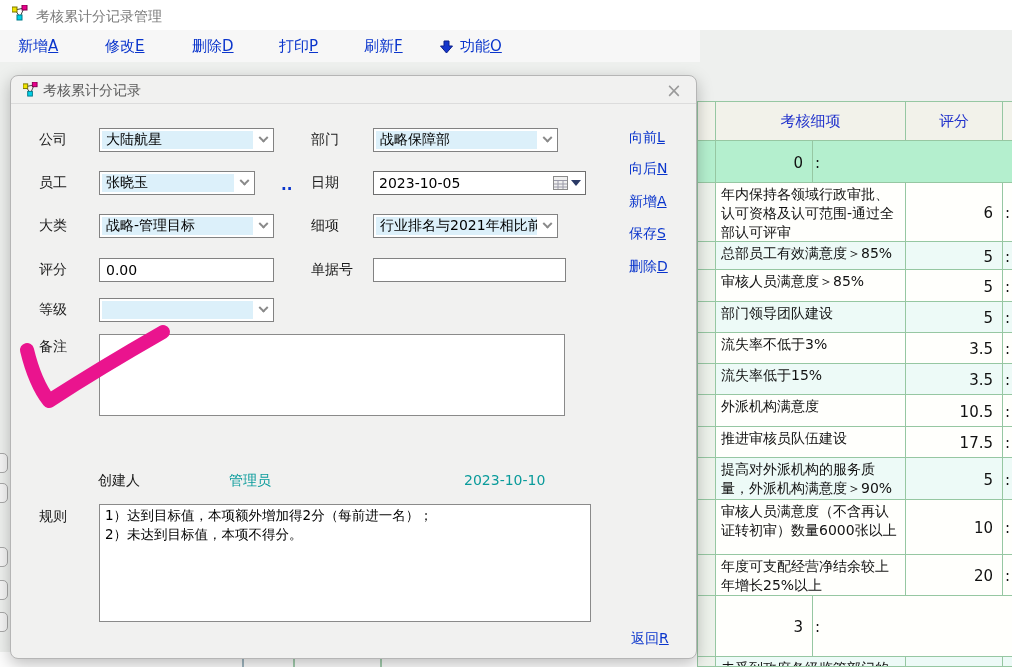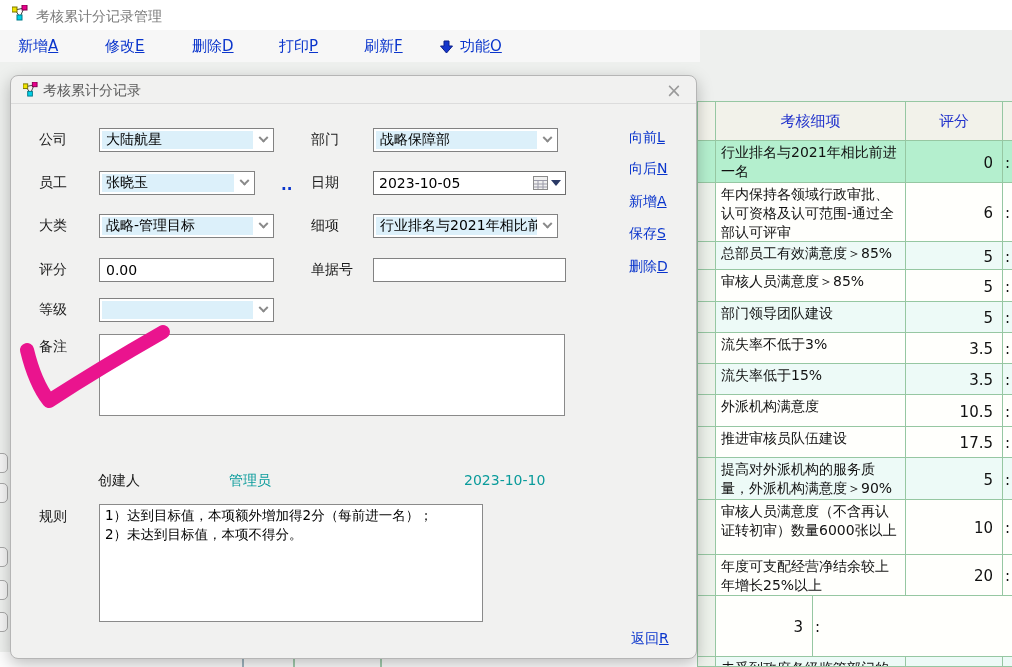--- a/index.html
+++ b/index.html
@@ -102,21 +102,20 @@
 
   <div class="bg-table" id="bgTable">
       <div class="trow head">
         <div class="cell c-hdr"></div>
         <div class="cell c-item">考核细项</div>
         <div class="cell c-score">评分</div>
         <div class="cell c-sliver"></div>
       </div>
       <div class="trow sel" style="height: 42px;">
         <div class="cell c-hdr"></div>
-        <div class="cell c-item">行业排名与2021年相比前进一名</div>
         <div class="cell c-score">0</div>
         <div class="cell c-sliver">:</div>
       </div>
       <div class="trow" style="height: 59px;">
         <div class="cell c-hdr"></div>
         <div class="cell c-item">年内保持各领域行政审批、认可资格及认可范围-通过全部认可评审</div>
         <div class="cell c-score">6</div>
         <div class="cell c-sliver">:</div>
       </div>
       <div class="trow cyan" style="height: 28px;">
@@ -233,21 +232,21 @@
 
     <span class="lbl" style="left:28px;top:98px">员工</span>
     <div class="combo" style="left:88px;top:95px;width:156px">
       <span class="combo-text">张晓玉</span>
       <span class="combo-arrow">
           <span class="chev"></span>
         </span>
     </div>
     <span class="browse-dots" style="left:270px;top:100px">..</span>
     <span class="lbl" style="left:300px;top:98px">日期</span>
-    <div class="datebox" style="left:362px;top:95px;width:193px">
+    <div class="datebox" style="left:362px;top:95px;width:213px">
       <span class="date-text">2023-10-05</span>
       <span class="cal-btn">
         <svg width="15" height="14" viewBox="0 0 15 14">
           <rect x="0.5" y="0.5" width="14" height="13" fill="#f0f0f0" stroke="#8a8a8a"></rect>
           <path d="M1 4.5 H14 M1 8 H14 M1 11 H14 M5 4.5 V13 M10 4.5 V13" stroke="#9a9aa8" stroke-width="1" fill="none"></path>
         </svg>
       </span>
       <span class="tri-down"></span>
     </div>
 
@@ -280,21 +279,21 @@
     </div>
 
     <span class="lbl" style="left:28px;top:262px">备注</span>
     <textarea class="bigbox" style="left: 88px; top: 258px; width: 466px; height: 82px;"></textarea>
 
     <span class="lbl" style="left:87px;top:396px">创建人</span>
     <span class="teal" style="left:218px;top:396px">管理员</span>
     <span class="teal" style="left:453px;top:396px">2023-10-10</span>
 
     <span class="lbl" style="left:28px;top:432px">规则</span>
-    <textarea class="bigbox" style="left: 88px; top: 428px; width: 384px; height: 118px;">1）达到目标值，本项额外增加得2分（每前进一名）；
+    <textarea class="bigbox" style="left: 88px; top: 428px; width: 492px; height: 118px;">1）达到目标值，本项额外增加得2分（每前进一名）；
 2）未达到目标值，本项不得分。</textarea>
 
     <span class="link" style="left:618px;top:53px"><span>向前</span><span class="key">L</span></span>
     <span class="link" style="left:618px;top:84px"><span>向后</span><span class="key">N</span></span>
     <span class="link" style="left:618px;top:117px"><span>新增</span><span class="key">A</span></span>
     <span class="link" style="left:618px;top:149px"><span>保存</span><span class="key">S</span></span>
     <span class="link" style="left:618px;top:182px"><span>删除</span><span class="key">D</span></span>
     <span class="link" style="left:620px;top:554px"><span>返回</span><span class="key">R</span></span>
   </div>
 

